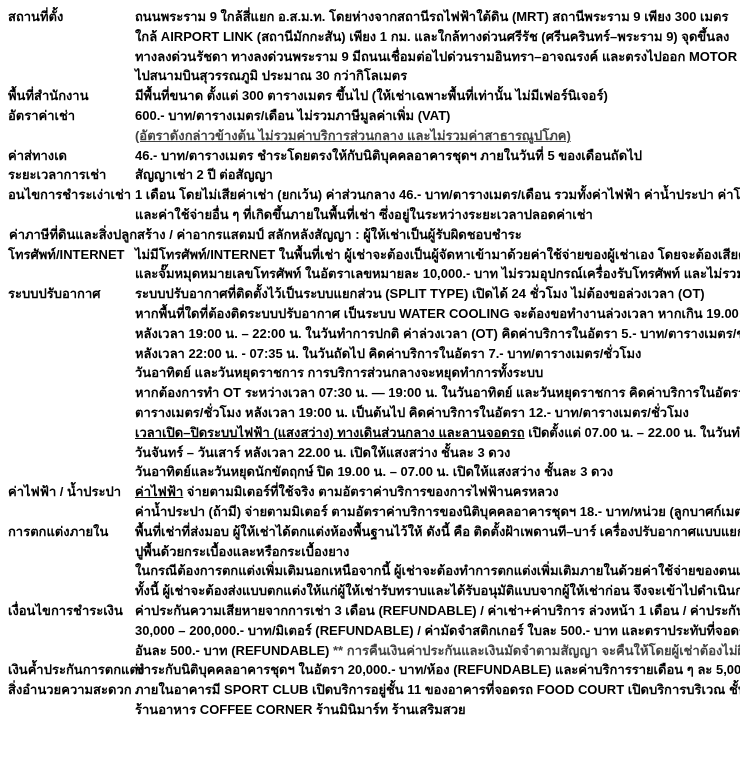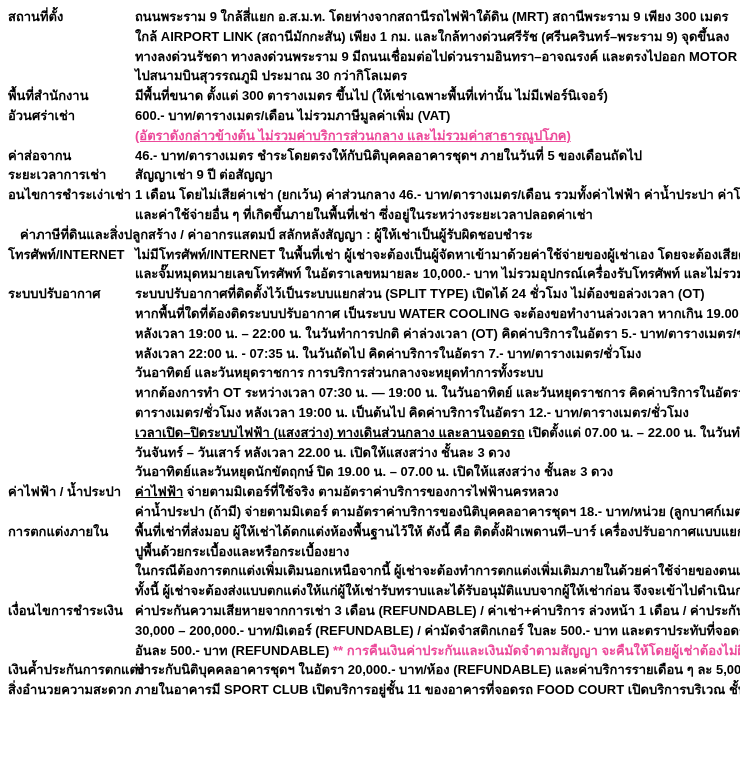--- a/index.html
+++ b/index.html
@@ -11,37 +11,37 @@
     box-sizing:border-box;width:740px;height:765px;overflow:hidden;
     padding:7px 4px 0 8px;background:#ffffff;color:#000000;
   }
   .ln{
     white-space:nowrap;height:19.8px;line-height:19.8px;
     font-size:13px;font-weight:700;overflow:visible;
   }
   .lbl{display:inline-block;width:127px;vertical-align:top;white-space:nowrap;}
   .seg{display:inline;}
   .u{text-decoration:underline;}
-  .red{color:#ec4899;}
-  .full .seg{margin-left:12px;}
+  .red{color:#404040;}
+  .full .seg{margin-left:1px;}
 </style>
 </head>
 <body>
 
 <div class="page">
 
   <div class="ln"><span class="lbl">สถานที่ตั้ง</span><span class="seg">ถนนพระราม 9 ใกล้สี่แยก อ.ส.ม.ท. โดยห่างจากสถานีรถไฟฟ้าใต้ดิน (MRT) สถานีพระราม 9  เพียง 300 เมตร</span></div>
   <div class="ln"><span class="lbl"></span><span class="seg">ใกล้ AIRPORT LINK (สถานีมักกะสัน) เพียง 1 กม. และใกล้ทางด่วนศรีรัช (ศรีนครินทร์–พระราม 9) จุดขึ้นลง</span></div>
   <div class="ln"><span class="lbl"></span><span class="seg">ทางลงด่วนรัชดา ทางลงด่วนพระราม 9  มีถนนเชื่อมต่อไปด่วนรามอินทรา–อาจณรงค์ และตรงไปออก MOTOR WAY</span></div>
   <div class="ln"><span class="lbl"></span><span class="seg">ไปสนามบินสุวรรณภูมิ ประมาณ 30 กว่ากิโลเมตร</span></div>
   <div class="ln"><span class="lbl">พื้นที่สำนักงาน</span><span class="seg">มีพื้นที่ขนาด ตั้งแต่ 300 ตารางเมตร ขึ้นไป (ให้เช่าเฉพาะพื้นที่เท่านั้น ไม่มีเฟอร์นิเจอร์)</span></div>
-  <div class="ln"><span class="lbl">อัวนศร่าเช่า</span><span class="seg">600.- บาท/ตารางเมตร/เดือน  ไม่รวมภาษีมูลค่าเพิ่ม (VAT)</span></div>
+  <div class="ln"><span class="lbl">อัตราค่าเช่า</span><span class="seg">600.- บาท/ตารางเมตร/เดือน  ไม่รวมภาษีมูลค่าเพิ่ม (VAT)</span></div>
   <div class="ln"><span class="lbl"></span><span class="seg red u">(อัตราดังกล่าวข้างต้น ไม่รวมค่าบริการส่วนกลาง และไม่รวมค่าสาธารณูปโภค)</span></div>
-  <div class="ln"><span class="lbl">ค่าส่อจากน</span><span class="seg">46.- บาท/ตารางเมตร ชำระโดยตรงให้กับนิติบุคคลอาคารชุดฯ ภายในวันที่ 5 ของเดือนถัดไป</span></div>
-  <div class="ln"><span class="lbl">ระยะเวลาการเช่า</span><span class="seg">สัญญาเช่า 9 ปี ต่อสัญญา</span></div>
+  <div class="ln"><span class="lbl">ค่าส่ทางเด</span><span class="seg">46.- บาท/ตารางเมตร ชำระโดยตรงให้กับนิติบุคคลอาคารชุดฯ ภายในวันที่ 5 ของเดือนถัดไป</span></div>
+  <div class="ln"><span class="lbl">ระยะเวลาการเช่า</span><span class="seg">สัญญาเช่า 2 ปี ต่อสัญญา</span></div>
   <div class="ln"><span class="lbl">อนไขการชำระเง่าเช่า</span><span class="seg">1 เดือน โดยไม่เสียค่าเช่า  (ยกเว้น) ค่าส่วนกลาง 46.- บาท/ตารางเมตร/เดือน รวมทั้งค่าไฟฟ้า ค่าน้ำประปา ค่าโทรศัพท์</span></div>
   <div class="ln"><span class="lbl"></span><span class="seg">และค่าใช้จ่ายอื่น ๆ ที่เกิดขึ้นภายในพื้นที่เช่า ซึ่งอยู่ในระหว่างระยะเวลาปลอดค่าเช่า</span></div>
   <div class="ln full"><span class="seg">ค่าภาษีที่ดินและสิ่งปลูกสร้าง / ค่าอากรแสตมป์ สลักหลังสัญญา   :   ผู้ให้เช่าเป็นผู้รับผิดชอบชำระ</span></div>
   <div class="ln"><span class="lbl">โทรศัพท์/INTERNET</span><span class="seg">ไม่มีโทรศัพท์/INTERNET ในพื้นที่เช่า ผู้เช่าจะต้องเป็นผู้จัดหาเข้ามาด้วยค่าใช้จ่ายของผู้เช่าเอง  โดยจะต้องเสียค่าบริการลากสาย</span></div>
   <div class="ln"><span class="lbl"></span><span class="seg">และจั๊มหมุดหมายเลขโทรศัพท์ ในอัตราเลขหมายละ 10,000.- บาท ไม่รวมอุปกรณ์เครื่องรับโทรศัพท์ และไม่รวมภาษีมูลค่าเพิ่ม</span></div>
   <div class="ln"><span class="lbl">ระบบปรับอากาศ</span><span class="seg">ระบบปรับอากาศที่ติดตั้งไว้เป็นระบบแยกส่วน (SPLIT TYPE) เปิดได้ 24 ชั่วโมง ไม่ต้องขอล่วงเวลา (OT)</span></div>
   <div class="ln"><span class="lbl"></span><span class="seg">หากพื้นที่ใดที่ต้องติดระบบปรับอากาศ เป็นระบบ WATER COOLING  จะต้องขอทำงานล่วงเวลา หากเกิน 19.00 น.</span></div>
   <div class="ln"><span class="lbl"></span><span class="seg">หลังเวลา 19:00 น. – 22:00 น. ในวันทำการปกติ  ค่าล่วงเวลา (OT)  คิดค่าบริการในอัตรา 5.- บาท/ตารางเมตร/ชั่วโมง</span></div>
   <div class="ln"><span class="lbl"></span><span class="seg">หลังเวลา 22:00 น. - 07:35 น. ในวันถัดไป คิดค่าบริการในอัตรา 7.- บาท/ตารางเมตร/ชั่วโมง</span></div>
   <div class="ln"><span class="lbl"></span><span class="seg">วันอาทิตย์ และวันหยุดราชการ การบริการส่วนกลางจะหยุดทำการทั้งระบบ</span></div>
@@ -54,14 +54,15 @@
   <div class="ln"><span class="lbl"></span><span class="seg">ค่าน้ำประปา  (ถ้ามี) จ่ายตามมิเตอร์ ตามอัตราค่าบริการของนิติบุคคลอาคารชุดฯ 18.- บาท/หน่วย (ลูกบาศก์เมตร)</span></div>
   <div class="ln"><span class="lbl">การตกแต่งภายใน</span><span class="seg">พื้นที่เช่าที่ส่งมอบ ผู้ให้เช่าได้ตกแต่งห้องพื้นฐานไว้ให้ ดังนี้ คือ ติดตั้งฝ้าเพดานที–บาร์ เครื่องปรับอากาศแบบแยกส่วน (Split Type)</span></div>
   <div class="ln"><span class="lbl"></span><span class="seg">ปูพื้นด้วยกระเบื้องและหรือกระเบื้องยาง</span></div>
   <div class="ln"><span class="lbl"></span><span class="seg">ในกรณีต้องการตกแต่งเพิ่มเติมนอกเหนือจากนี้ ผู้เช่าจะต้องทำการตกแต่งเพิ่มเติมภายในด้วยค่าใช้จ่ายของตนเอง</span></div>
   <div class="ln"><span class="lbl"></span><span class="seg">ทั้งนี้ ผู้เช่าจะต้องส่งแบบตกแต่งให้แก่ผู้ให้เช่ารับทราบและได้รับอนุมัติแบบจากผู้ให้เช่าก่อน จึงจะเข้าไปดำเนินการตกแต่งในพื้นที่เช่าได้</span></div>
   <div class="ln"><span class="lbl">เงื่อนไขการชำระเงิน</span><span class="seg">ค่าประกันความเสียหายจากการเช่า  3 เดือน (REFUNDABLE) / ค่าเช่า+ค่าบริการ ล่วงหน้า 1 เดือน / ค่าประกันมิเตอร์ไฟฟ้า</span></div>
   <div class="ln"><span class="lbl"></span><span class="seg">30,000 – 200,000.- บาท/มิเตอร์ (REFUNDABLE) / ค่ามัดจำสติกเกอร์ ใบละ 500.- บาท และตราประทับที่จอดรถ</span></div>
   <div class="ln"><span class="lbl"></span><span class="seg">อันละ 500.- บาท (REFUNDABLE)  </span><span class="seg red">** การคืนเงินค่าประกันและเงินมัดจำตามสัญญา จะคืนให้โดยผู้เช่าต้องไม่ผิดสัญญา **</span></div>
   <div class="ln"><span class="lbl">เงินค้ำประกันการตกแต่ง</span><span class="seg">ชำระกับนิติบุคคลอาคารชุดฯ ในอัตรา 20,000.- บาท/ห้อง (REFUNDABLE) และค่าบริการรายเดือน ๆ ละ 5,000.- บาท (Non-refund)</span></div>
   <div class="ln"><span class="lbl">สิ่งอำนวยความสะดวก</span><span class="seg">ภายในอาคารมี SPORT CLUB เปิดบริการอยู่ชั้น 11 ของอาคารที่จอดรถ  FOOD COURT เปิดบริการบริเวณ ชั้น 5 ของอาคาร</span></div>
+  <div class="ln"><span class="lbl"></span><span class="seg">ร้านอาหาร  COFFEE CORNER ร้านมินิมาร์ท ร้านเสริมสวย</span></div>
 
 </div>
 
 </body></html>

